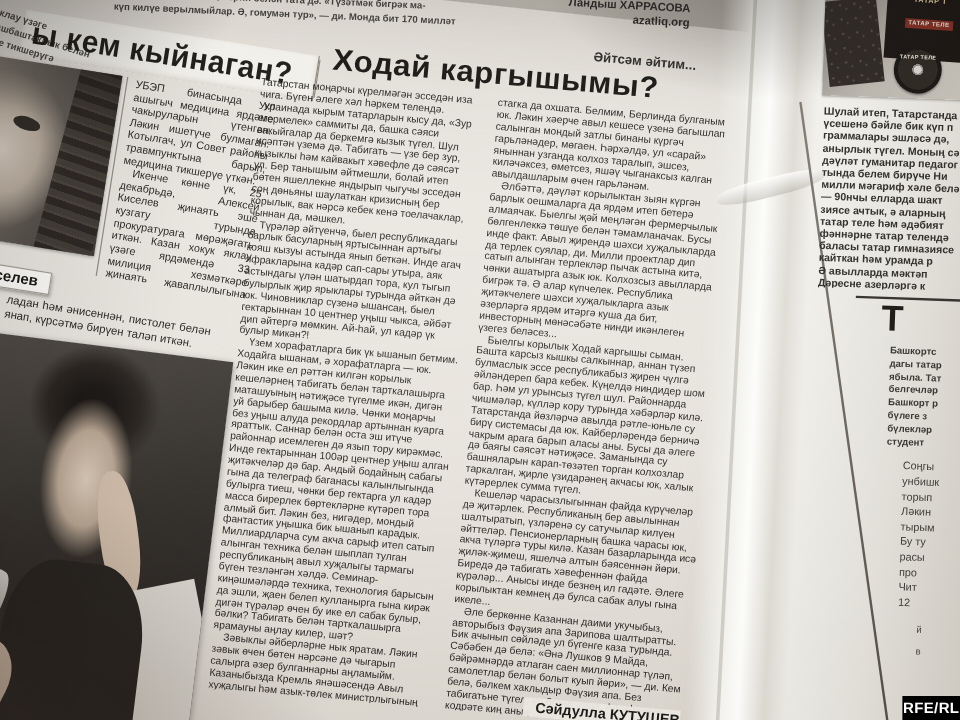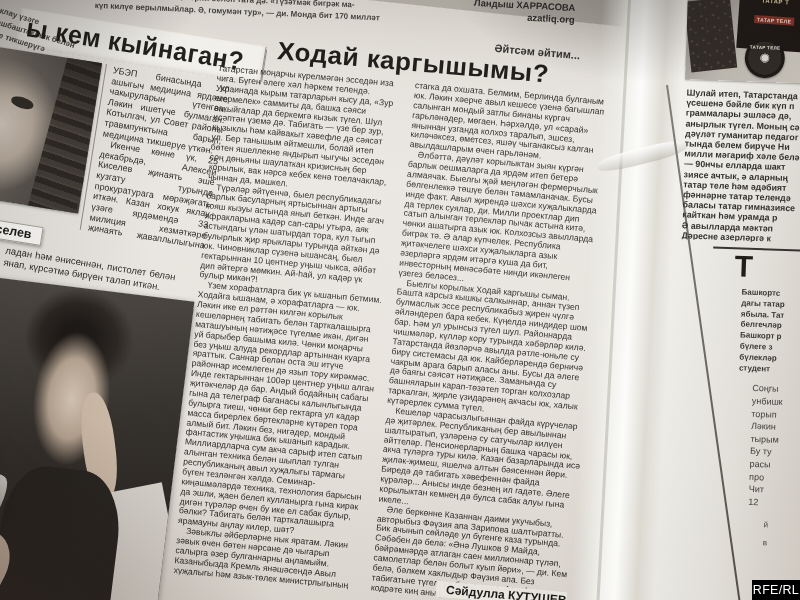--- a/index.html
+++ b/index.html
@@ -114,21 +114,21 @@
   .rp-col{margin:8px 0 0 42px;width:120px;height:152px;overflow:hidden;
     font-size:8.8px;line-height:1.16;font-weight:bold;color:#2b2926;}
   .rp-divider{margin:6px 0 2px 74px;width:100px;height:2px;background:#2e2c28;}
   .rp-headline-frag{margin-left:96px;font-size:30px;font-weight:bold;color:#14120f;line-height:1;}
   .rp-col2{margin:6px 0 0 104px;width:70px;font-size:8px;line-height:1.35;font-weight:bold;color:#33312d;}
   .rp-col3{margin:8px 0 0 118px;width:56px;font-size:9px;line-height:1.4;color:#3a3834;}
   .rp-col4{margin:8px 0 0 134px;width:40px;font-size:8px;line-height:2.2;color:#45433f;}
 
   
   .watermark{position:absolute;left:752px;top:580px;width:48px;height:20px;background:#000;
-    color:#fff;font-size:12.5px;font-weight:normal;text-align:center;line-height:20px;letter-spacing:.3px;z-index:50;}
+    color:#fff;font-size:12.5px;font-weight:bold;text-align:center;line-height:20px;letter-spacing:.3px;z-index:50;}
 
   
   .light-overlay{position:absolute;inset:0;pointer-events:none;z-index:40;background:
     radial-gradient(500px 430px at -5% 112%,rgba(60,46,38,.45),rgba(0,0,0,0) 65%),
     radial-gradient(430px 260px at -8% -12%,rgba(34,29,25,.5),rgba(0,0,0,0) 70%),
     radial-gradient(280px 170px at 80% -6%,rgba(42,38,33,.38),rgba(0,0,0,0) 70%),
     radial-gradient(700px 560px at 52% 42%,rgba(255,255,250,.10),rgba(0,0,0,0) 75%),
     linear-gradient(100deg,rgba(0,0,0,.10) 0%,rgba(0,0,0,0) 22%,rgba(0,0,0,0) 78%,rgba(82,62,50,.14) 100%);}
 </style>
 </head>

